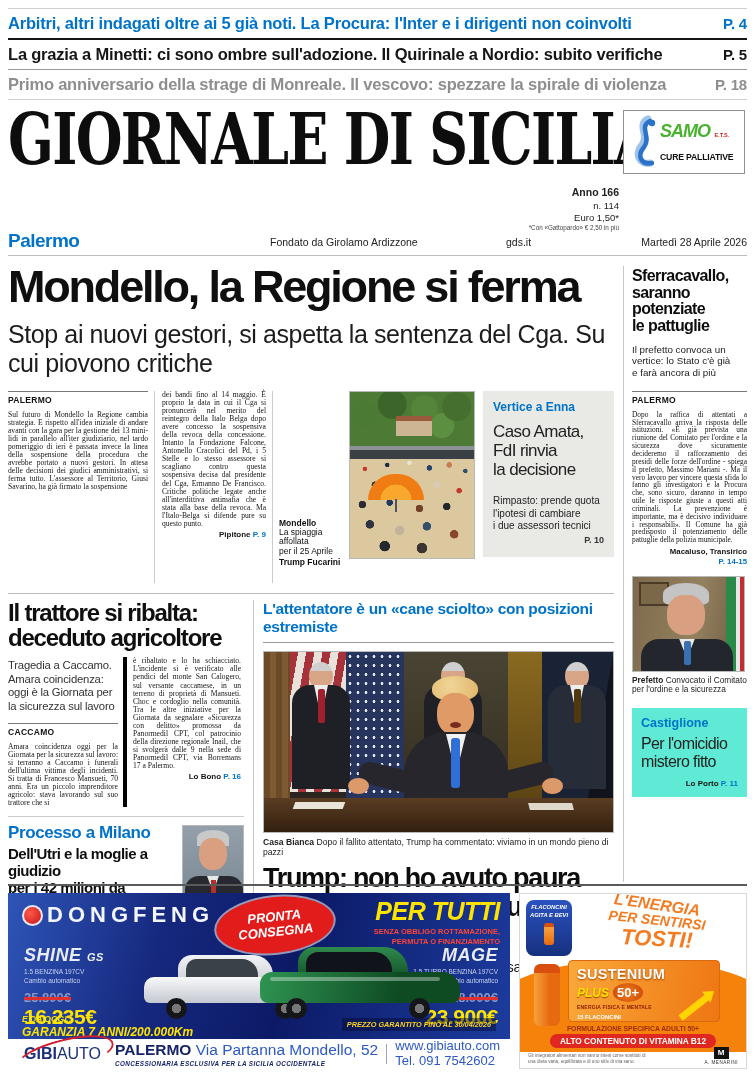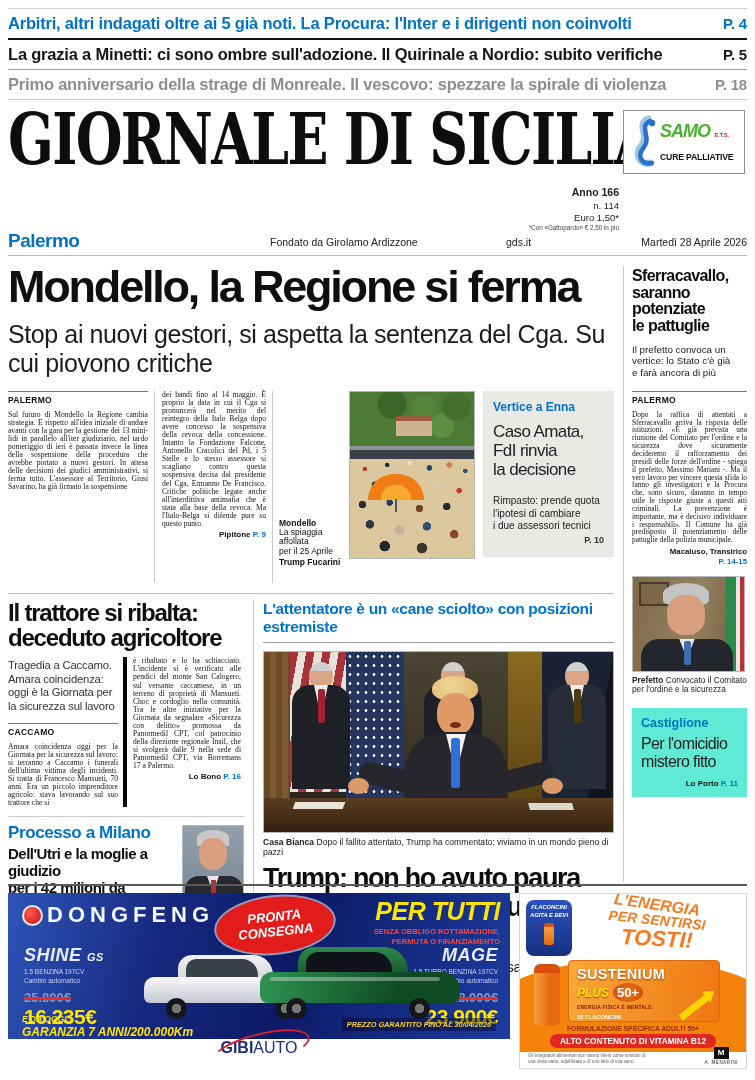--- a/index.html
+++ b/index.html
@@ -232,21 +232,21 @@
      background:linear-gradient(100deg,#2f9452,#0e4a22 70%);}
   .cg-body:before{content:"";position:absolute;left:10px;top:5px;width:170px;height:4px;border-radius:3px;
      background:rgba(255,255,255,.35);}
   .wheel{position:absolute;width:21px;height:21px;border-radius:50%;
      background:radial-gradient(circle,#777 0 32%,#15161a 33% 100%);}
   .df-warranty{position:absolute;left:14px;top:121px;font-style:italic;font-weight:900;color:#ffe400;}
   .df-warranty .w1{font-size:8.5px;} .df-warranty .w2{font-size:12px;margin-top:1px;}
   .df-guarantee{position:absolute;right:14px;top:125px;font-size:7.3px;font-weight:900;font-style:italic;
      color:#f8d028;background:rgba(2,6,40,.45);padding:2px 5px;}
   .df-bar{position:absolute;left:0;right:0;bottom:0;height:30px;background:#fff;display:flex;
-     align-items:center;padding:0 10px;gap:16px;box-sizing:border-box;flex-direction:column;}
+     align-items:center;padding:0 10px;gap:8px;box-sizing:border-box;}
   .gibi{position:relative;font-size:16px;color:#1c2f7c;flex:none;padding:0 6px;}
   .gibi .g1{font-weight:900;} .gibi .g2{font-weight:400;}
   .gibi:before{content:"";position:absolute;left:-3px;top:-6px;width:96px;height:28px;border:2.5px solid #d11f2f;
      border-radius:50%;border-bottom-color:transparent;border-left-color:transparent;transform:rotate(-14deg);}
   .df-dealer{flex:1;}
   .df-dealer-row{font-size:15.5px;color:#2c59c4;white-space:nowrap;}
   .df-dealer-row .city{font-weight:900;color:#16246a;}
   .df-exclusive{font-size:6.3px;font-weight:900;font-style:italic;color:#16246a;letter-spacing:0.4px;margin-top:1px;}
   .df-bar-div{width:1px;height:20px;background:#9aa2c2;flex:none;}
   .df-contact{flex:none;font-size:13px;color:#2c59c4;line-height:1.15;}

